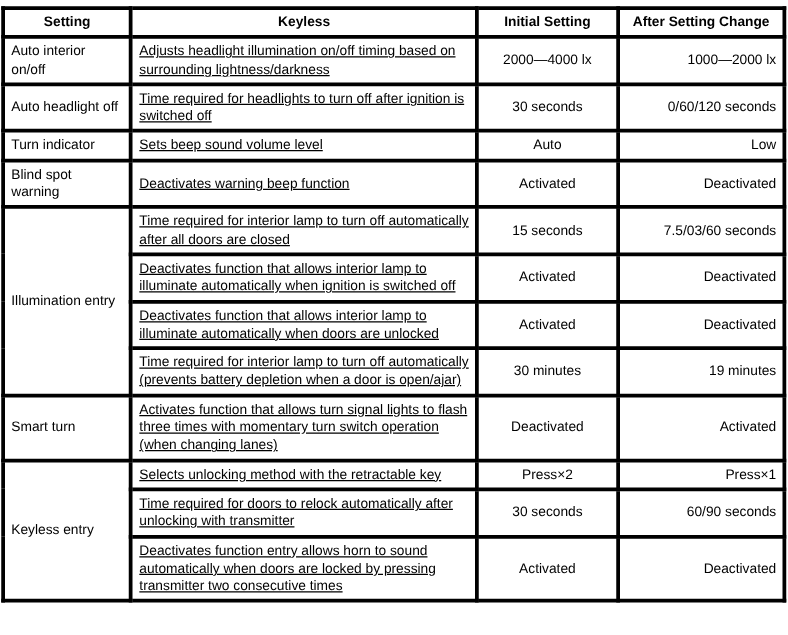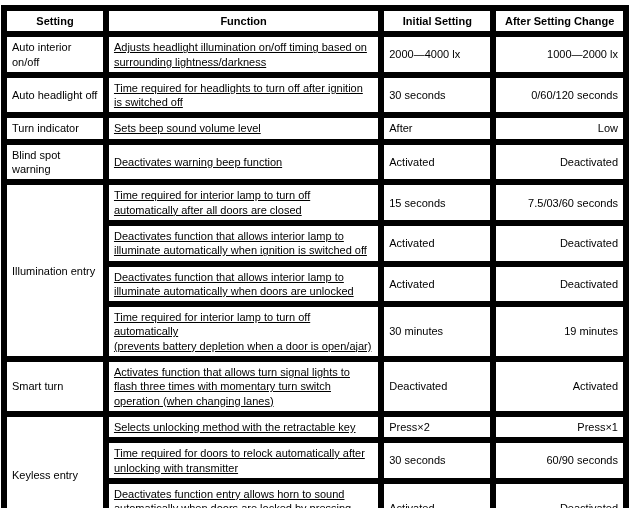--- a/index.html
+++ b/index.html
@@ -8,54 +8,55 @@
       font-size: 11px;
       background: #fff;
       width: 630px;
     }
     table {
       width: 628px;
       border-collapse: collapse;
       margin: 5px 1px;
     }
     th, td {
-      border: 6px solid #000000;
+      border: 3px solid #000000;
       padding: 3px 5px;
       vertical-align: middle;
       line-height: 1.3;
     }
     th {
       background: #fff;
       font-weight: bold;
       text-align: center;
     }
     td.setting-col {
       width: 100px;
       vertical-align: middle;
     }
     td.function-col {
       width: 270px;
       text-decoration: underline;
     }
     td.initial-col {
       width: 110px;
+      text-align: center;
     }
     td.after-col {
       width: 130px;
       text-align: right;
     }
   </style>
 </head>
 <body>
 
 <table>
   <thead>
     <tr>
       <th>Setting</th>
-      <th>Function</th>
+      <th>Keyless</th>
       <th>Initial Setting</th>
       <th>After Setting Change</th>
     </tr>
   </thead>
   <tbody>
 
     <tr>
       <td class="setting-col">Auto interior on/off</td>
       <td class="function-col">Adjusts headlight illumination on/off timing based on surrounding lightness/darkness</td>
       <td class="initial-col">2000—4000 lx</td>
@@ -65,21 +66,21 @@
     <tr>
       <td class="setting-col">Auto headlight off</td>
       <td class="function-col">Time required for headlights to turn off after ignition is switched off</td>
       <td class="initial-col">30 seconds</td>
       <td class="after-col">0/60/120 seconds</td>
     </tr>
 
     <tr>
       <td class="setting-col">Turn indicator</td>
       <td class="function-col">Sets beep sound volume level</td>
-      <td class="initial-col">After</td>
+      <td class="initial-col">Auto</td>
       <td class="after-col">Low</td>
     </tr>
 
     <tr>
       <td class="setting-col">Blind spot warning</td>
       <td class="function-col">Deactivates warning beep function</td>
       <td class="initial-col">Activated</td>
       <td class="after-col">Deactivated</td>
     </tr>
 

